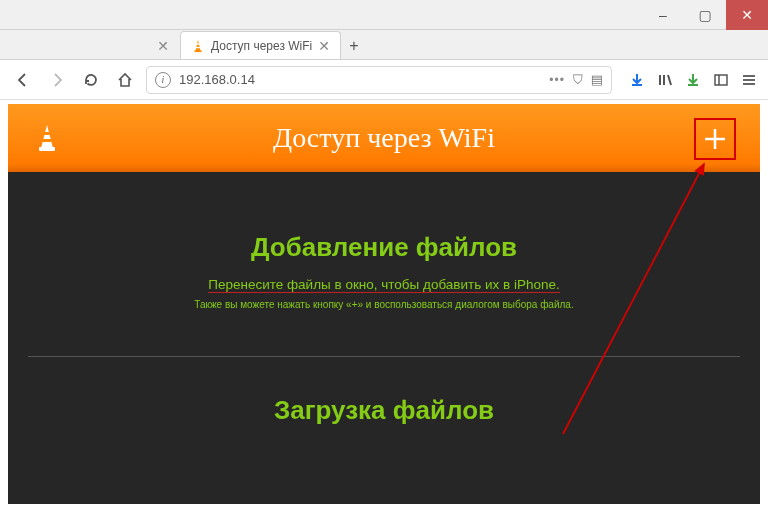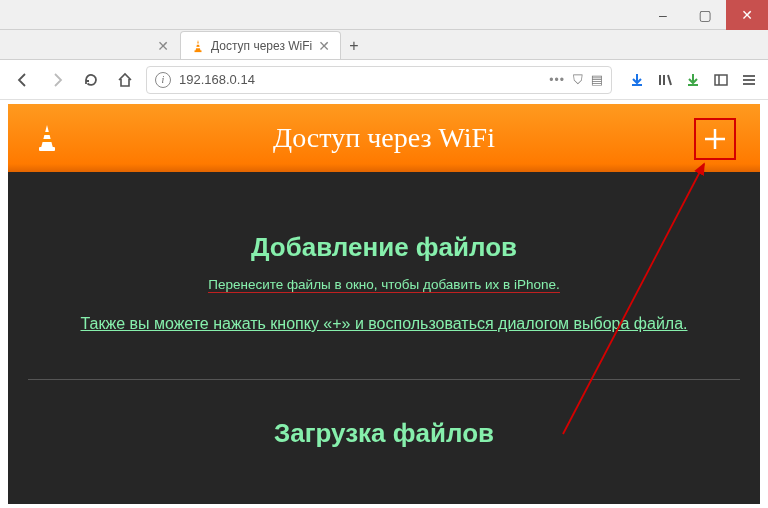--- a/index.html
+++ b/index.html
@@ -31,24 +31,24 @@
 
   
   .viewport { width: 752px; height: 400px; margin: 4px 8px; background: #262626; position: relative; overflow: hidden; }
 
   .header { height: 68px; background: linear-gradient(to bottom, #ff9a1f 0%, #ff7a00 88%, #e26500 100%); display: flex; align-items: center; padding: 0 24px; color: #fff; position: relative; }
   .cone { width: 30px; height: 30px; }
   .header-title { flex: 1; text-align: center; font-size: 28px; font-weight: 400; padding-right: 30px; font-family: Georgia, 'Times New Roman', serif; }
   .add-btn { position: absolute; right: 24px; top: 14px; width: 42px; height: 42px; border: 2px solid #d40000; display: flex; align-items: center; justify-content: center; }
   .add-btn svg line { stroke: #fff; stroke-width: 2.5; }
 
-  .panel { color: #86efac; text-align: center; }
+  .panel { color: #84cc16; text-align: center; }
   .panel h2 { font-size: 26px; font-weight: 700; margin-top: 60px; }
   .panel .line1 { font-size: 13.5px; margin-top: 14px; display: inline-block; border-bottom: 1px solid #c02020; padding-bottom: 0; }
-  .panel .line2 { font-size: 16px; margin-top: 22px; text-decoration: underline; }
+  .panel .line2 { font-size: 10px; margin-top: 6px; }
   .divider { height: 1px; background: #555; margin: 46px 20px 0 20px; }
   .panel h2.second { margin-top: 38px; text-align: center; }
   .panel .line3 { font-size: 13.5px; margin-top: 10px; }
 
   
   .arrow-svg { position: absolute; top: 0; left: 0; width: 100%; height: 100%; pointer-events: none; }
 </style>
 </head>
 <body>
 

